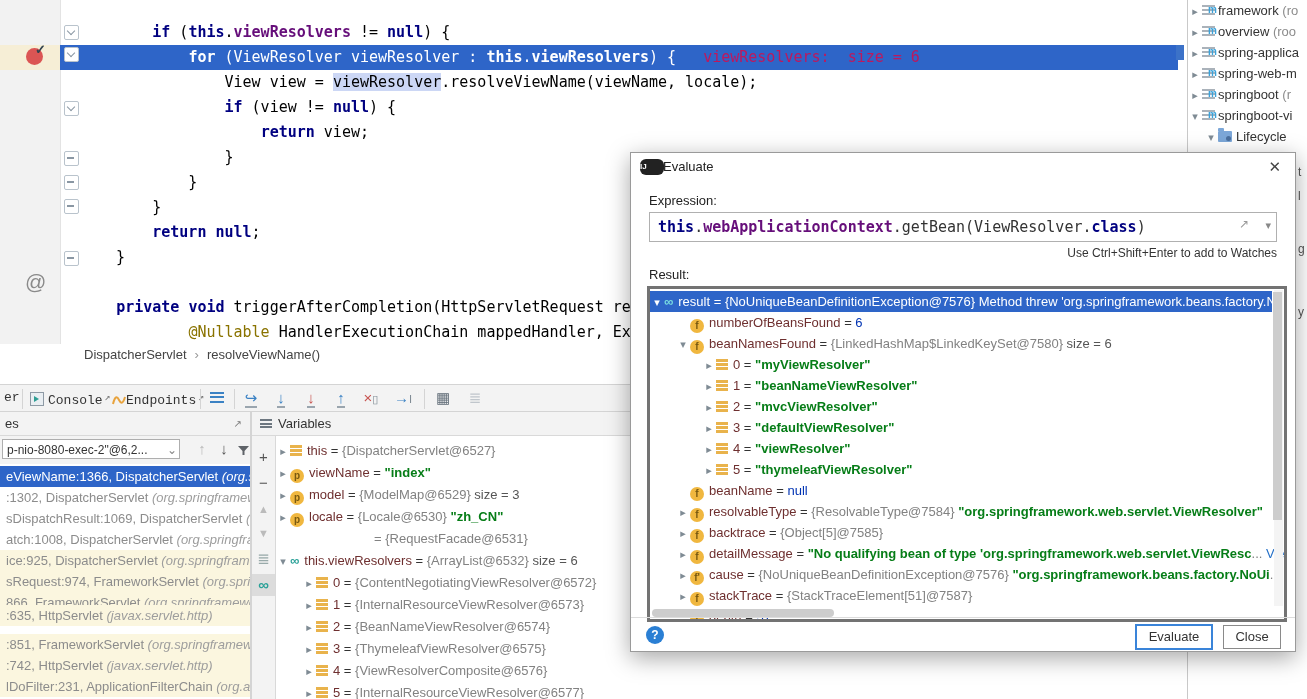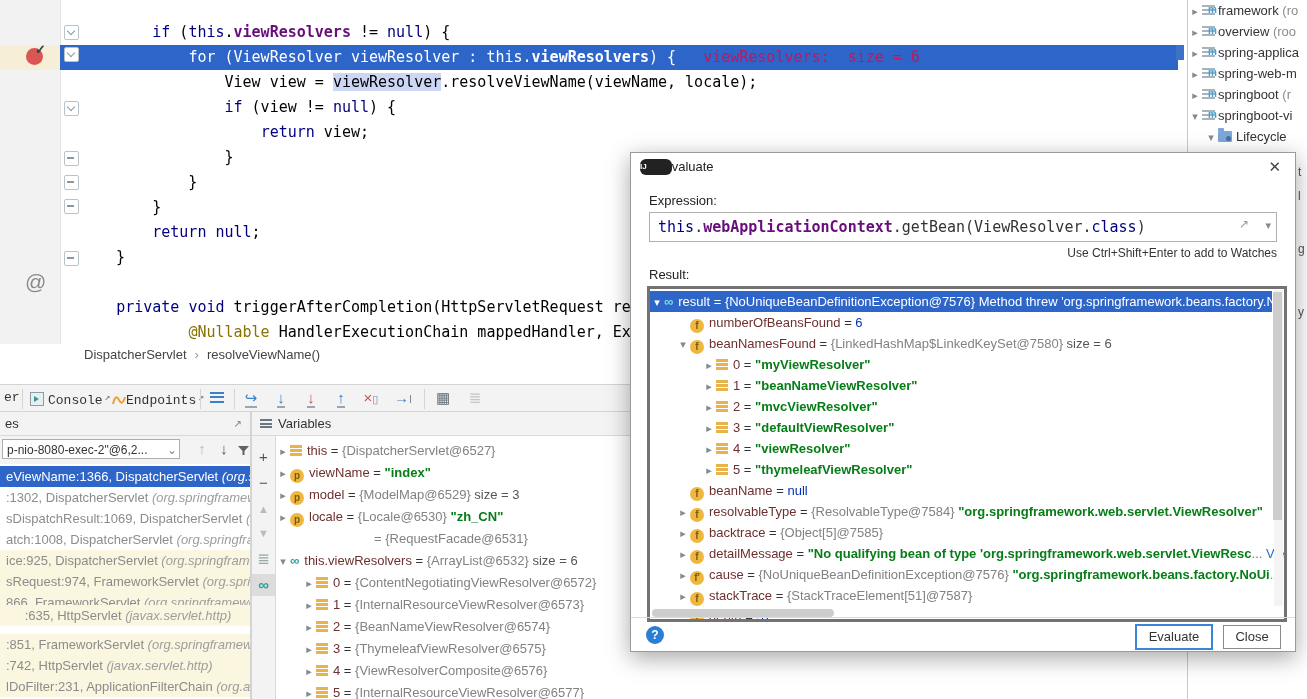--- a/index.html
+++ b/index.html
@@ -10,21 +10,21 @@
   .fold{position:absolute;left:64px;width:13px;height:13px;border:1px solid #b9c3cc;background:#fff;border-radius:2px;z-index:3;}
   .fold i{position:absolute;left:3px;top:2px;width:5px;height:5px;border-right:1.5px solid #8a97a3;border-bottom:1.5px solid #8a97a3;transform:rotate(45deg);}
   .fold.closed i{border:none;width:7px;height:1.5px;background:#8a97a3;top:5px;left:2px;transform:none;}
   #bp-strip{position:absolute;left:0;top:45px;width:60px;height:25px;background:#f6eed6;}
   #bp{position:absolute;left:26px;top:48px;width:17px;height:17px;border-radius:50%;background:#db5554;}
   #bp-check{position:absolute;left:35px;top:42px;color:#33434f;font-size:13px;font-weight:bold;}
   #at-glyph{position:absolute;left:25px;top:270px;font-size:21px;color:#8a8a8a;}
   #exec-bg{position:absolute;left:60px;top:45px;width:1118px;height:25px;background:#2e65c8;}
   #code{position:absolute;left:80px;top:20px;width:1098px;font-family:"DejaVu Sans Mono",monospace;font-size:15px;line-height:25px;white-space:pre;color:#000;}
   .line{height:25px;position:relative;z-index:2;}
-  .s-kw{color:#000080;font-weight:normal;}
+  .s-kw{color:#000080;font-weight:bold;}
   .s-field{color:#660e7a;font-weight:bold;}
   .s-ann{color:#8a7300;}
   .s-hl{background:#ccd7f5;}
   .s-hint{color:#be185d;}
   .line.exec,.line.exec .s-kw,.line.exec .s-field{color:#fff;}
   #stripe-mark{position:absolute;left:1176px;top:45px;width:8px;height:15px;background:#3c72c8;}
   #breadcrumb{position:absolute;left:84px;top:344px;height:22px;line-height:22px;color:#444;font-size:13px;}
   #breadcrumb .sep{color:#999;margin:0 8px;}
   
   #rpanel{position:absolute;left:1187px;top:0;width:120px;height:699px;background:#fff;border-left:1px solid #c9c9c9;}
@@ -75,21 +75,21 @@
   .s-ref{color:#828282;}
   .s-str{color:#067d17;font-weight:bold;}
   .s-num{color:#0033b3;}
   .s-size{color:#555;}
   .s-link{color:#2470c8;}
   .s-selw{color:#fff;}
   .ind1{padding-left:26px;} .ind2{padding-left:52px;}
   
   #dialog{position:absolute;left:630px;top:152px;width:666px;height:500px;background:#fff;border:1px solid #9a9a9a;box-shadow:0 6px 22px rgba(0,0,0,.35);z-index:10;box-sizing:border-box;}
   #dlg-title{position:absolute;left:0;top:0;width:100%;height:28px;line-height:28px;}
-  #dlg-ij{position:absolute;left:9px;top:6px;width:32px;height:16px;background:#222;color:#fff;font-size:8px;font-weight:bold;text-align:left;line-height:16px;border-radius:6px;}
+  #dlg-ij{position:absolute;left:9px;top:6px;width:24px;height:16px;background:#222;color:#fff;font-size:8px;font-weight:bold;text-align:left;line-height:16px;border-radius:6px;}
   #dlg-name{position:absolute;left:32px;top:0;font-size:13px;color:#222;}
   #dlg-x{position:absolute;right:14px;top:0;font-size:15px;color:#444;}
   #expr-label{position:absolute;left:18px;top:40px;color:#222;}
   #expr-field{position:absolute;left:18px;top:59px;width:628px;height:30px;border:1px solid #b0b0b0;background:#fff;box-sizing:border-box;font-family:"DejaVu Sans Mono",monospace;font-size:15px;line-height:28px;padding-left:8px;white-space:nowrap;overflow:hidden;}
   #expr-expand{position:absolute;right:46px;top:64px;color:#9a9a9a;font-size:12px;}
   #expr-chev{position:absolute;right:24px;top:66px;color:#888;font-size:11px;}
   #watch-hint{position:absolute;right:18px;top:93px;font-size:12px;color:#333;}
   #result-label{position:absolute;left:18px;top:114px;color:#222;}
   #result-box{position:absolute;left:16px;top:133px;width:634px;height:330px;border:3px solid #737373;background:#fff;overflow:hidden;}
   .trow{position:absolute;left:0;width:640px;height:21px;line-height:21px;white-space:nowrap;font-size:13px;}
@@ -197,21 +197,21 @@
             </svg></span>
       </div>
       <div id="frames-list">
           <div class="fr sel" style="top: 0px;"><span class="fr-main">eViewName:1366, DispatcherServlet </span><span class="fr-pkg">(org.sp</span></div>
           <div class="fr" style="top: 21px;"><span class="fr-main">:1302, DispatcherServlet </span><span class="fr-pkg">(org.springframew</span></div>
           <div class="fr" style="top: 42px;"><span class="fr-main">sDispatchResult:1069, DispatcherServlet </span><span class="fr-pkg">(or</span></div>
           <div class="fr" style="top: 63px;"><span class="fr-main">atch:1008, DispatcherServlet </span><span class="fr-pkg">(org.springfram</span></div>
           <div class="fr lib" style="top: 84px;"><span class="fr-main">ice:925, DispatcherServlet </span><span class="fr-pkg">(org.springframe</span></div>
           <div class="fr lib" style="top: 105px;"><span class="fr-main">sRequest:974, FrameworkServlet </span><span class="fr-pkg">(org.spring</span></div>
           <div class="fr lib" style="top: 126px;"><span class="fr-main">866, FrameworkServlet </span><span class="fr-pkg">(org.springframewo</span></div>
-          <div class="fr lib" style="top: 139px; text-align: center;"><span class="fr-main">:635, HttpServlet </span><span class="fr-pkg">(javax.servlet.http)</span></div>
+          <div class="fr lib" style="top: 139px;"><span class="fr-main">:635, HttpServlet </span><span class="fr-pkg">(javax.servlet.http)</span></div>
           <div class="fr lib" style="top: 168px;"><span class="fr-main">:851, FrameworkServlet </span><span class="fr-pkg">(org.springframewo</span></div>
           <div class="fr lib" style="top: 189px;"><span class="fr-main">:742, HttpServlet </span><span class="fr-pkg">(javax.servlet.http)</span></div>
           <div class="fr lib" style="top: 210px;"><span class="fr-main">lDoFilter:231, ApplicationFilterChain </span><span class="fr-pkg">(org.ap</span></div>
         </div>
     </div>
 
     <div id="splitter"></div>
     <div class="panel-head" style="left:252px;width:934px;padding-left:8px;">
       <span style="display:inline-block;width:12px;height:9px;background:repeating-linear-gradient(#6d7780 0 2px,transparent 2px 3.5px);margin-right:6px;"></span><span>Variables</span>
     </div>

